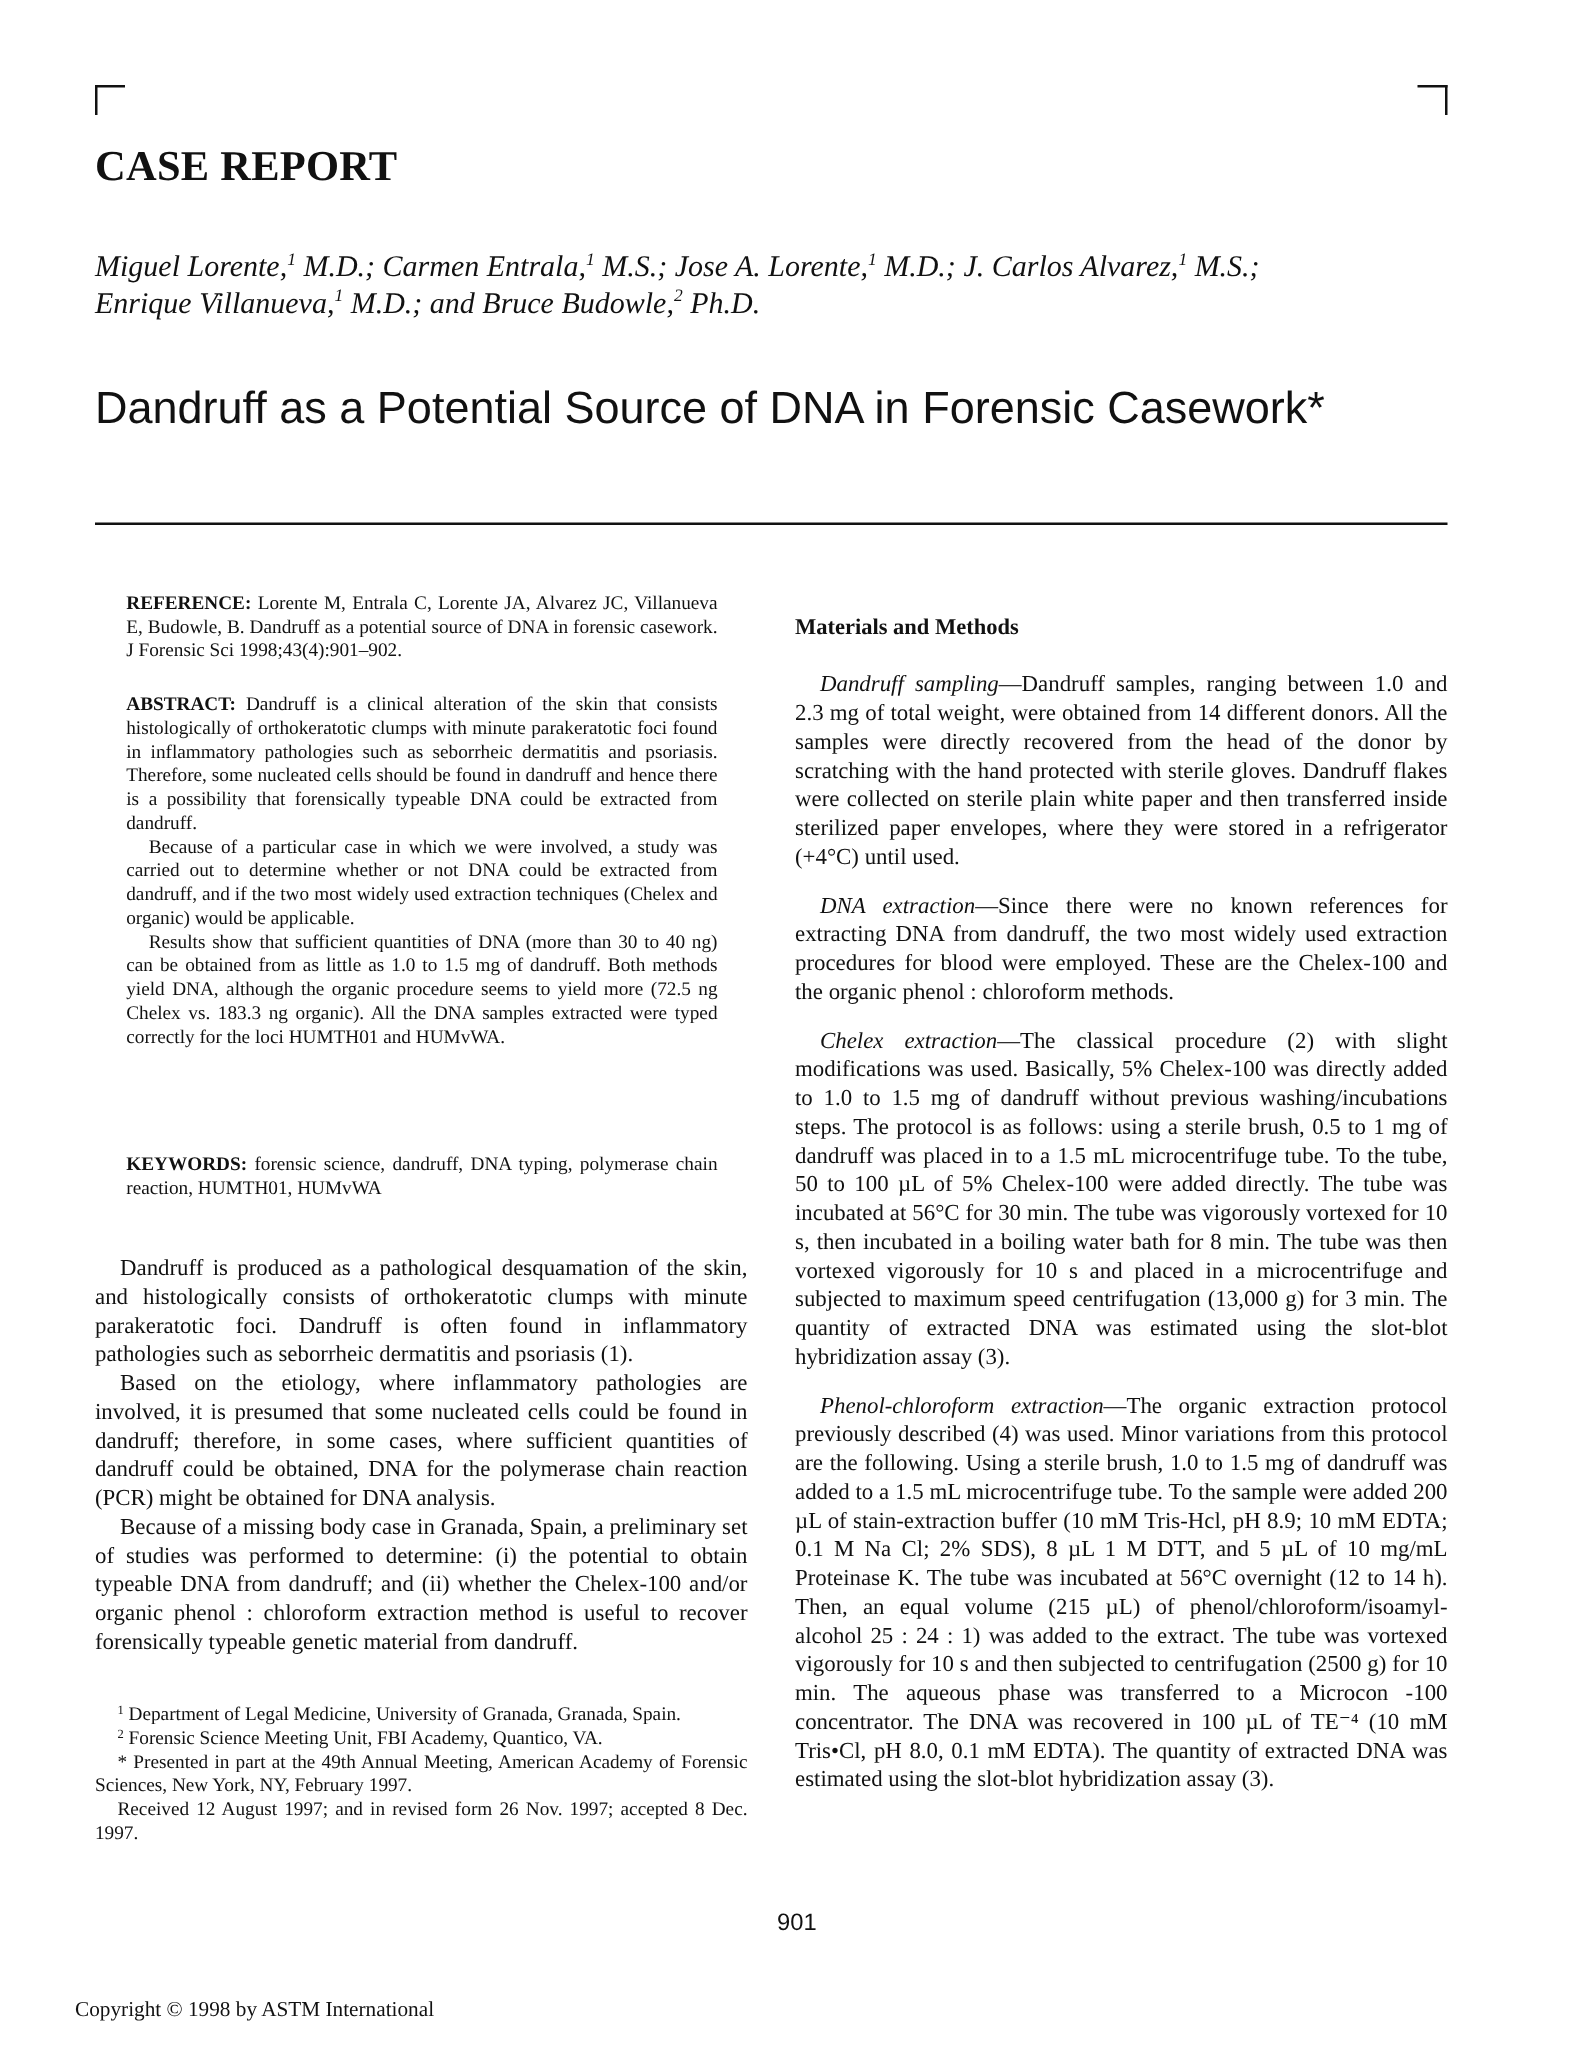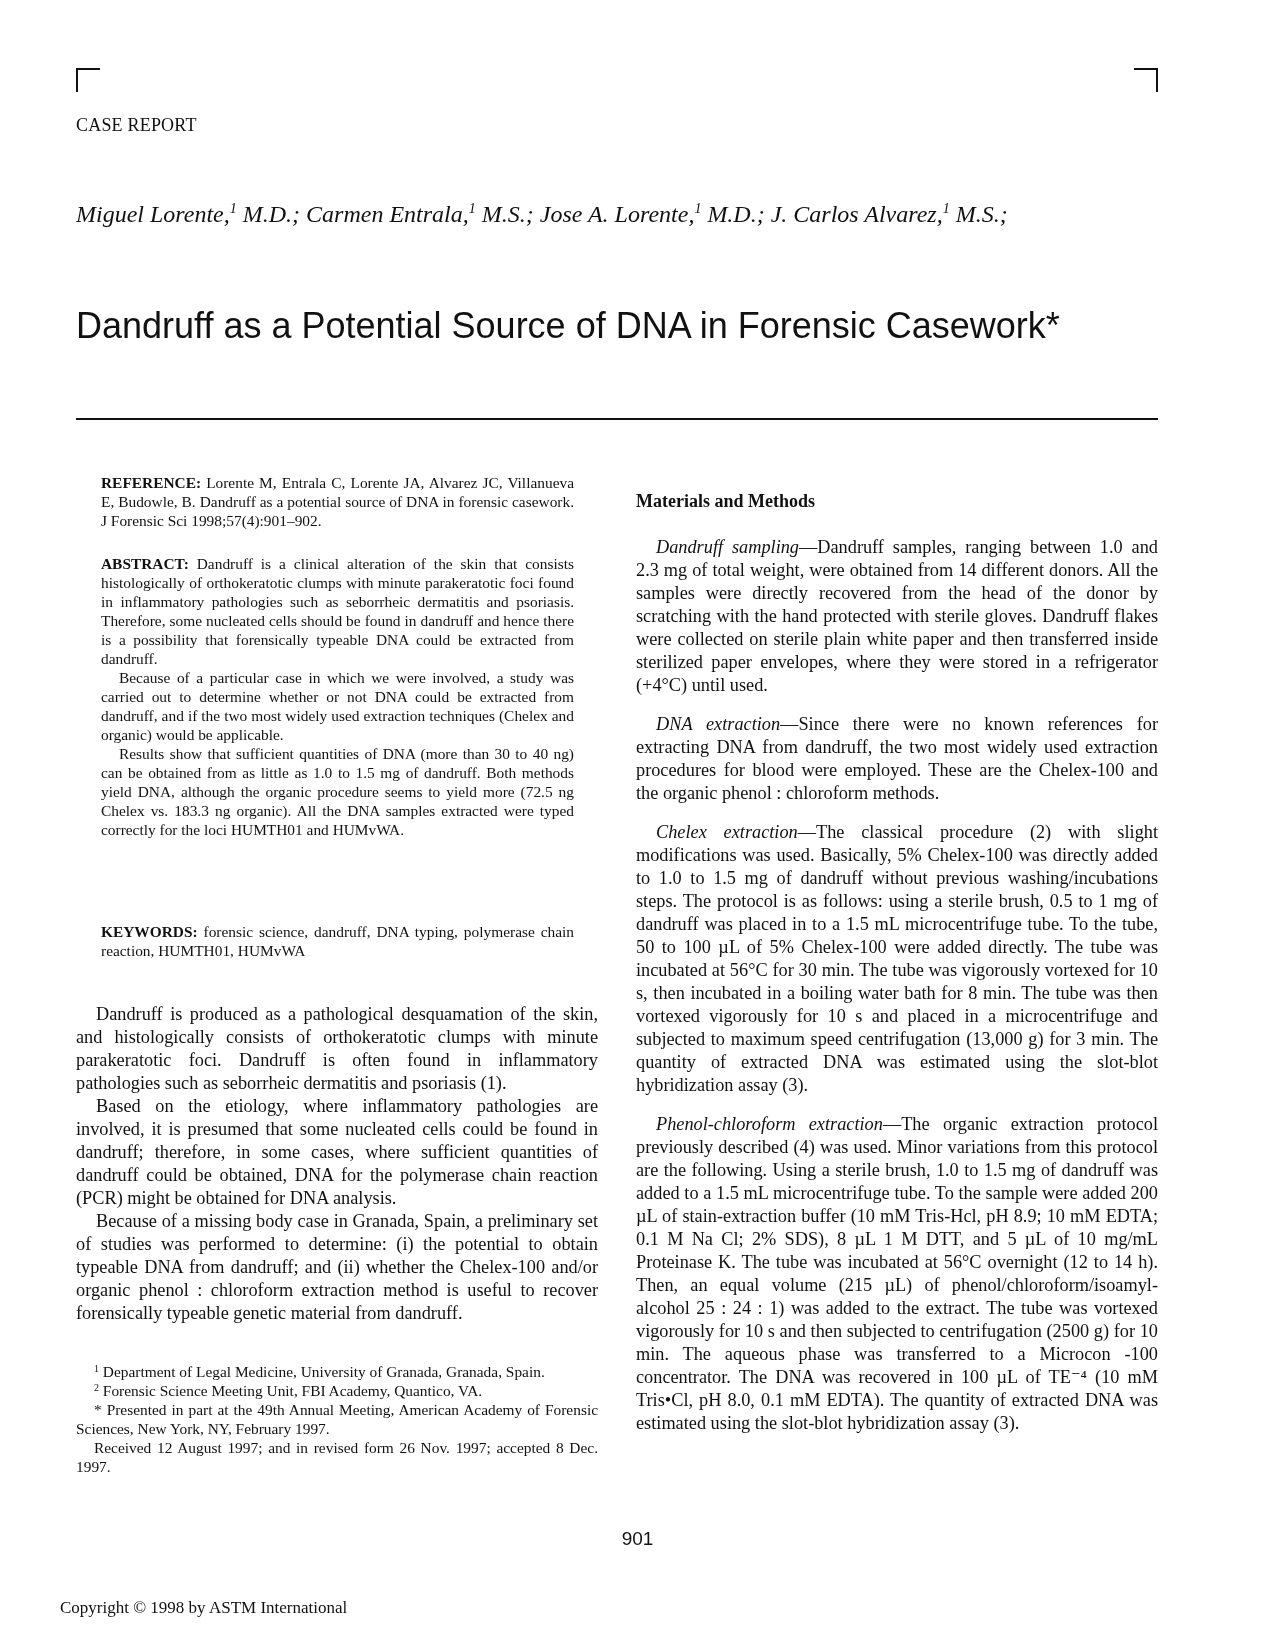--- a/index.html
+++ b/index.html
@@ -4,21 +4,21 @@
 <style>
   html, body { margin: 0; padding: 0; background: #ffffff; }
   body {
     width: 1275px; height: 1651px; position: relative; overflow: hidden;
     font-family: "Liberation Serif", "DejaVu Serif", serif; color: #111;
   }
   .crop { position: absolute; width: 22px; height: 22px; border-color: #111; border-style: solid; }
   .crop-tl { left: 76px; top: 68px; border-width: 2px 0 0 2px; }
   .crop-tr { left: 1134px; top: 68px; border-width: 2px 2px 0 0; }
 
-  .section-label { position: absolute; left: 76px; top: 115px; font-weight: normal; font-size: 18px; letter-spacing: 0.2px; }
+  .section-label { position: absolute; left: 76px; top: 115px; font-weight: bold; font-size: 34px; letter-spacing: 0.2px; }
   .authors { position: absolute; left: 76px; top: 200px; width: 1080px; font-style: italic; font-size: 24px; line-height: 29px; }
   .authors sup { font-size: 14px; vertical-align: 9px; line-height: 0; }
   .title { position: absolute; left: 76px; top: 305px; font-family: "Liberation Sans", "DejaVu Sans", sans-serif; font-size: 36px; white-space: nowrap; }
   .rule { position: absolute; left: 76px; top: 418px; width: 1082px; height: 2px; background: #111; }
 
   .abs-block { position: absolute; left: 101px; width: 473px; font-size: 15.4px; line-height: 19px; text-align: justify; }
   .abs-block b { font-weight: bold; }
   .abs-block p { margin: 0; }
   .abs-block p.ind { text-indent: 18px; }
   .ref { top: 473px; }
@@ -48,27 +48,30 @@
 
 <div class="section-label">CASE REPORT</div>
 
 <div class="authors">
   <div>
     <span>Miguel Lorente,</span><sup>1</sup><span> M.D.; </span>
     <span>Carmen Entrala,</span><sup>1</sup><span> M.S.; </span>
     <span>Jose A. Lorente,</span><sup>1</sup><span> M.D.; </span>
     <span>J. Carlos Alvarez,</span><sup>1</sup><span> M.S.;</span>
   </div>
+  <div>
+    <span>Enrique Villanueva,</span><sup>1</sup><span> M.D.; and </span><span>Bruce Budowle,</span><sup>2</sup><span> Ph.D.</span>
+  </div>
 </div>
 
 <div class="title">Dandruff as a Potential Source of DNA in Forensic Casework*</div>
 <div class="rule"></div>
 
 <div class="abs-block ref">
-  <p><b>REFERENCE:</b><span> Lorente M, Entrala C, Lorente JA, Alvarez JC, Villanueva E, Budowle, B. Dandruff as a potential source of DNA in forensic casework. J Forensic Sci 1998;57(4):901–902.</span></p>
+  <p><b>REFERENCE:</b><span> Lorente M, Entrala C, Lorente JA, Alvarez JC, Villanueva E, Budowle, B. Dandruff as a potential source of DNA in forensic casework. J Forensic Sci 1998;43(4):901–902.</span></p>
 </div>
 
 <div class="abs-block abstract">
   <p><b>ABSTRACT:</b><span> Dandruff is a clinical alteration of the skin that consists histologically of orthokeratotic clumps with minute parakeratotic foci found in inflammatory pathologies such as seborrheic dermatitis and psoriasis. Therefore, some nucleated cells should be found in dandruff and hence there is a possibility that forensically typeable DNA could be extracted from dandruff.</span></p>
   <p class="ind">Because of a particular case in which we were involved, a study was carried out to determine whether or not DNA could be extracted from dandruff, and if the two most widely used extraction techniques (Chelex and organic) would be applicable.</p>
   <p class="ind">Results show that sufficient quantities of DNA (more than 30 to 40 ng) can be obtained from as little as 1.0 to 1.5 mg of dandruff. Both methods yield DNA, although the organic procedure seems to yield more (72.5 ng Chelex vs. 183.3 ng organic). All the DNA samples extracted were typed correctly for the loci HUMTH01 and HUMvWA.</p>
 </div>
 
 <div class="abs-block keywords">
   <p><b>KEYWORDS:</b><span> forensic science, dandruff, DNA typing, polymerase chain reaction, HUMTH01, HUMvWA</span></p>

